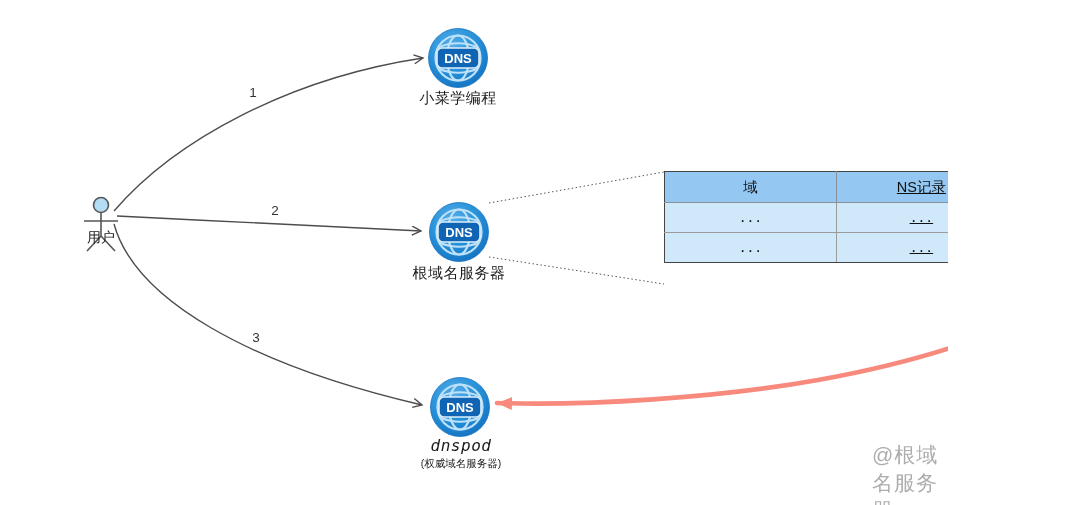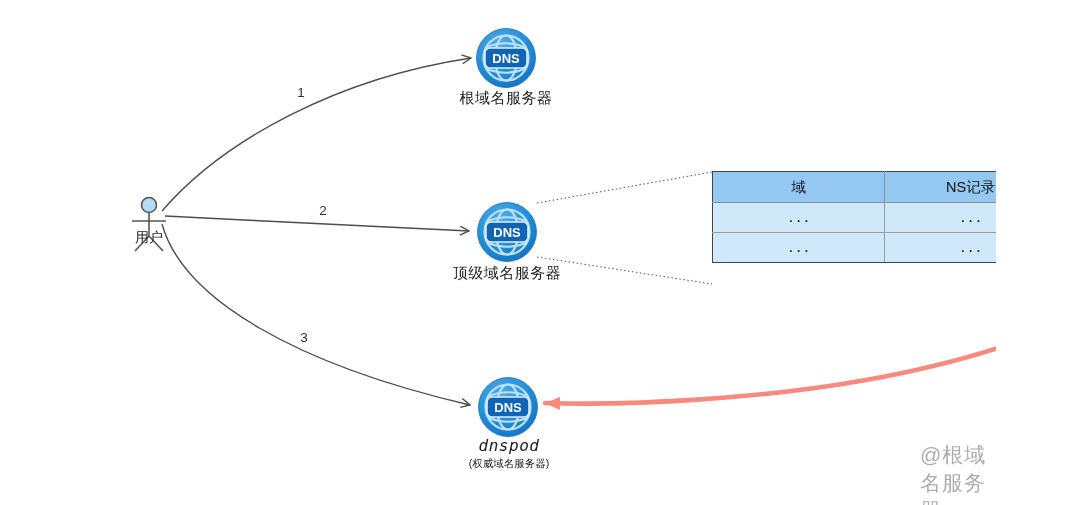--- a/index.html
+++ b/index.html
@@ -1,19 +1,18 @@
 <!DOCTYPE html>
 <html><head>
 <meta charset="utf-8">
 <style>
   html,body{margin:0;padding:0;background:#fff;}
   .canvas{
     position:relative;width:948px;height:505px;background:#ffffff;overflow:hidden;
     font-family:"Liberation Sans","DejaVu Sans",sans-serif;
-    margin-left:48px;
   }
   .diagram-svg{position:absolute;left:0;top:0;width:1080px;height:505px;}
   .lbl{position:absolute;transform:translateX(-50%);white-space:nowrap;color:#1c1c1c;}
   .node-label{font-size:15px;letter-spacing:.5px;}
   .mono{font-family:"DejaVu Sans Mono","Liberation Mono",monospace;}
   .sub-label{font-size:10.5px;color:#222;text-align:center;}
   .step-num{font-size:13.5px;color:#333;}
   .user-label{font-size:14px;}
   .watermark{position:absolute;left:872px;top:441px;font-size:21px;color:#adadad;letter-spacing:1px;}
   table.ns-table{
@@ -25,21 +24,21 @@
   table.ns-table th{
     background:#94c7f2;height:28px;font-weight:normal;font-size:14.5px;
     border:1px solid #8a9097;border-top:1px solid #454545;
   }
   table.ns-table td{
     background:#cfe8fa;height:27px;
     border:1px solid #9b9b9b;
     font-family:"DejaVu Sans Mono","Liberation Mono",monospace;
   }
   table.ns-table th:first-child, table.ns-table td:first-child{border-left:1px solid #454545;}
-  table.ns-table th:last-child,  table.ns-table td:last-child{border-right:2px solid #4c1d95;}
+  table.ns-table th:last-child,  table.ns-table td:last-child{border-right:4px solid #4c1d95;text-decoration:underline;}
   table.ns-table tr:last-child td{border-bottom:1px solid #454545;}
   .dns-text{font-family:"Liberation Sans","DejaVu Sans",sans-serif;font-weight:bold;}
 </style>
 </head>
 <body>
 
 <div class="canvas">
 
   <svg class="diagram-svg" viewBox="0 0 1080 505">
     <defs>
@@ -105,22 +104,22 @@
         <path d="M-20,-10.5 Q0,-19 20,-10.5"></path>
         <path d="M-20,10.5 Q0,19 20,10.5"></path>
       </g>
       <rect x="-21" y="-10" width="42" height="20" rx="5" fill="#1064b4" stroke="#dceffb" stroke-width="1.6"></rect>
       <text class="dns-text" y="4.8" text-anchor="middle" font-size="13" fill="#ffffff">DNS</text>
     </g>
   </svg>
 
   <div class="lbl user-label" style="left:101px;top:229px;text-align:right;">用户</div>
 
-  <div class="lbl node-label" style="left:458px;top:89px;">根域名服务器</div>
-  <div class="lbl node-label" style="left:459px;top:264px;">顶级域名服务器</div>
+  <div class="lbl node-label" style="left:458px;top:89px;">小菜学编程</div>
+  <div class="lbl node-label" style="left:459px;top:264px;">根域名服务器</div>
   <div class="lbl node-label mono" style="left:461px;top:436px;font-size:16px;font-style:italic;">dnspod</div>
   <div class="lbl sub-label" style="left:461px;top:457px;">(权威域名服务器)</div>
 
   <div class="lbl step-num" style="left:253px;top:85px;">1</div>
   <div class="lbl step-num" style="left:275px;top:203px;">2</div>
   <div class="lbl step-num" style="left:256px;top:330px;">3</div>
 
   <table class="ns-table">
     <thead>
       <tr>

